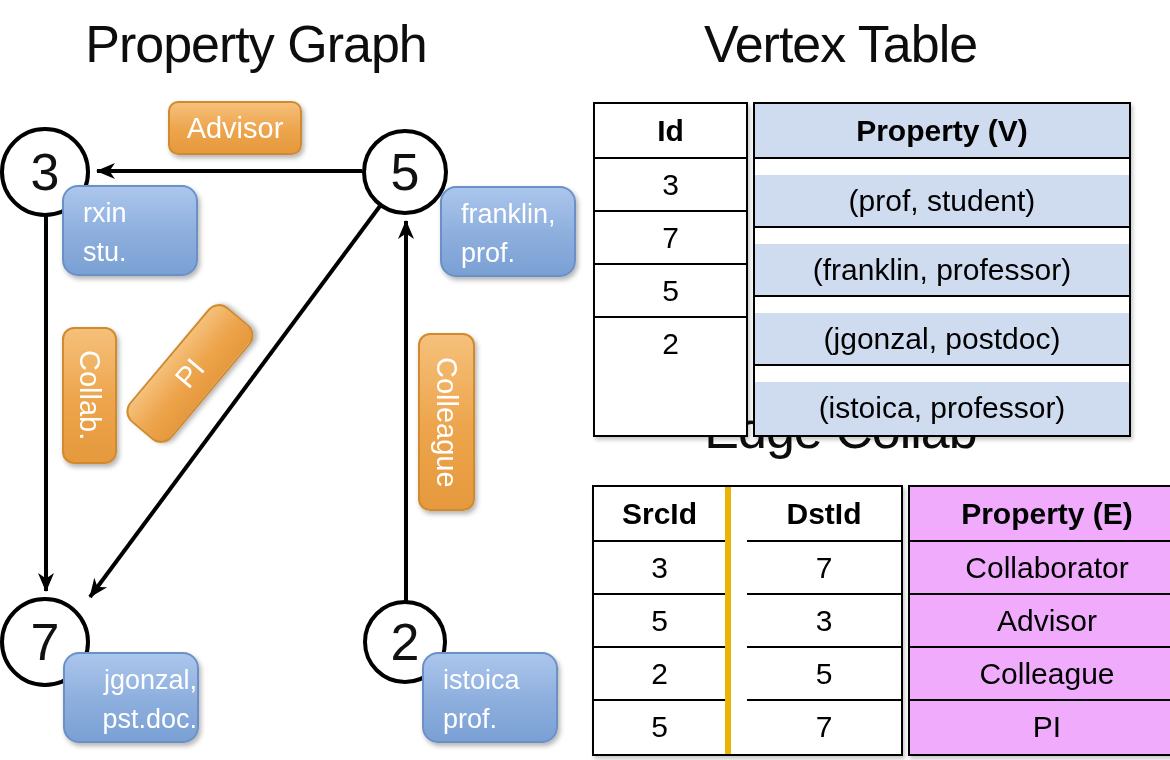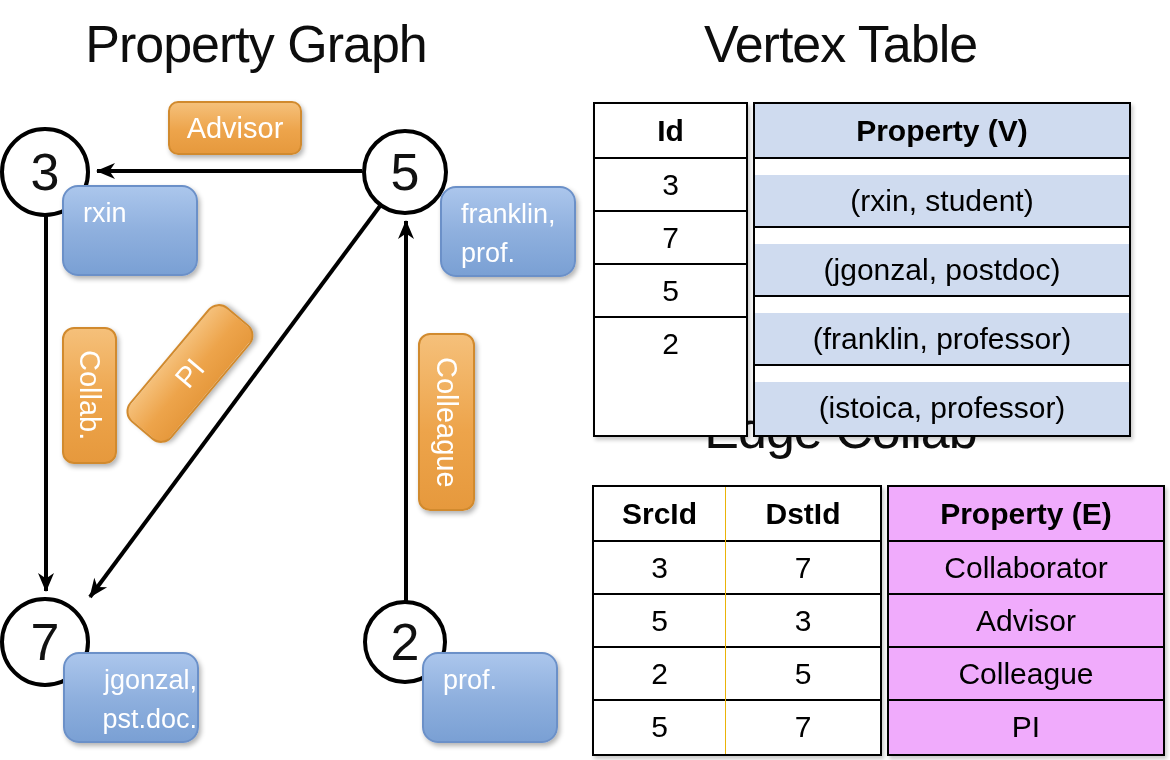--- a/index.html
+++ b/index.html
@@ -68,28 +68,28 @@
     box-sizing:content-box;border:2px solid #000;display:flex;
     box-shadow:2px 3px 4px rgba(0,0,0,0.22);background:#fff;
   }
   .col{display:flex;flex-direction:column;}
   .cell{
     box-sizing:border-box;height:53px;line-height:51px;text-align:center;
     font-size:30px;border-bottom:2px solid #000;white-space:nowrap;overflow:hidden;
   }
   .cell.hdr{height:55px;line-height:53px;font-weight:bold;}
   .col .cell:last-child{border-bottom:none;}
-  .sep{border-right:1px solid #eab308;}
+  .sep{border-right:6px solid #eab308;}
   .bluefill{background:#cfdbef;}
   .tanfill{background:#f0abfc;}
   
   .w-id{width:151px;}
   .w-vprop{width:374px;gap:16px;}
   .w-src{width:131px;}
-  .w-dst{width:154px;}
+  .w-dst{width:154px;padding-left:16px;}
   .w-eprop{width:274px;}
 </style>
 </head>
 <body>
 
 <div class="canvas">
 
   <div class="big-title pg-title">Property Graph</div>
   <div class="big-title vt-title">Vertex Table</div>
   <div class="big-title et-title">Edge Collab</div>
@@ -119,49 +119,51 @@
       <span>2</span>
     </div>
 
   <div class="elabel lab-advisor">Advisor</div>
   <div class="elabel vert lab-collab">Collab.</div>
   <div class="elabel lab-pi">PI</div>
   <div class="elabel vert lab-colleague">Colleague</div>
 
   <div class="vbox vb-rxin">
     <span>rxin</span>
+    <span>stu.</span>
   </div>
   <div class="vbox vb-franklin">
     <span>franklin,</span>
     <span>prof.</span>
   </div>
   <div class="vbox vb-jgonzal">
     <span>jgonzal,</span>
     <span>pst.doc.</span>
   </div>
   <div class="vbox vb-istoica">
+    <span>istoica</span>
     <span>prof.</span>
   </div>
 
   <div class="tblwrap vt-wrap">
     <div class="grp">
       <div class="col w-id">
         <div class="cell hdr">Id</div>
         <div class="cell">3</div>
         <div class="cell">7</div>
         <div class="cell">5</div>
         <div class="cell">2</div>
       </div>
     </div>
     <div class="grp">
       <div class="col w-vprop">
         <div class="cell hdr bluefill">Property (V)</div>
-        <div class="cell bluefill">(rxin, student)</div>
+        <div class="cell bluefill">(prof, student)</div>
+        <div class="cell bluefill">(franklin, professor)</div>
         <div class="cell bluefill">(jgonzal, postdoc)</div>
-        <div class="cell bluefill">(franklin, professor)</div>
         <div class="cell bluefill">(istoica, professor)</div>
       </div>
     </div>
   </div>
 
   <div class="tblwrap et-wrap">
     <div class="grp">
       <div class="col w-src sep">
         <div class="cell hdr">SrcId</div>
         <div class="cell">3</div>

